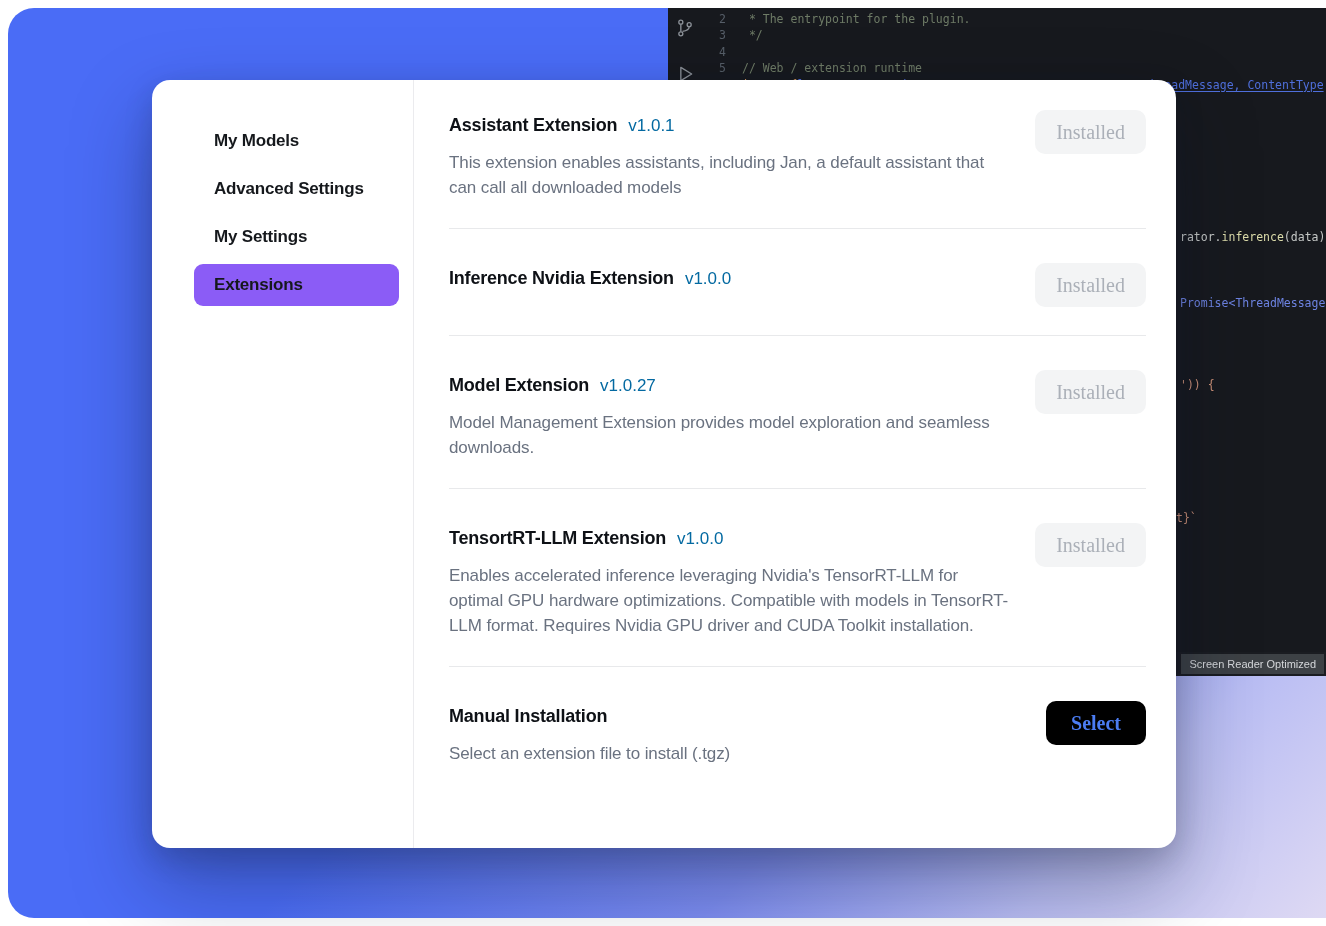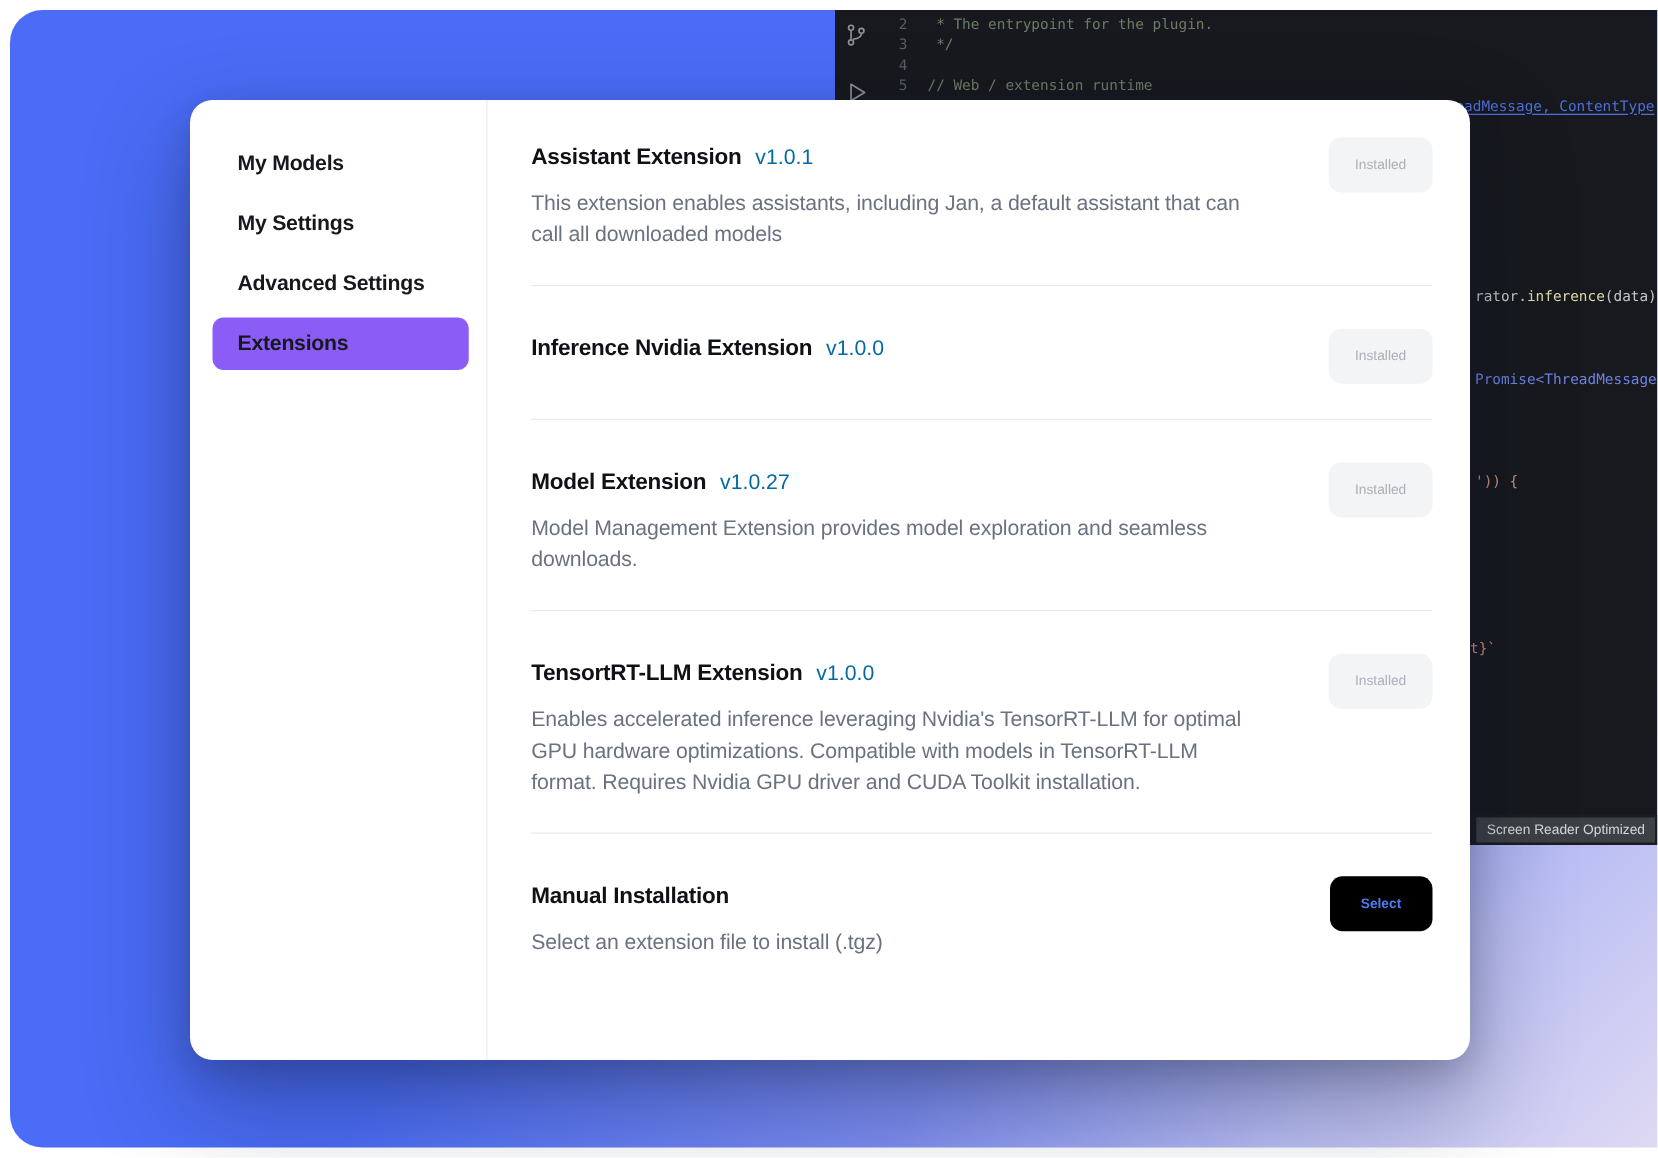--- a/index.html
+++ b/index.html
@@ -69,21 +69,22 @@
     width: 1024px; height: 768px;
     background: #ffffff;
     border-radius: 18px;
     box-shadow: 0 35px 80px rgba(15, 23, 42, .35), 0 10px 28px rgba(15, 23, 42, .18);
     display: flex;
     overflow: hidden;
   }
   .sidebar {
     width: 238px; flex: none;
     border-right: 1px solid #ebebee;
-    padding: 30px 14px 0 18px;
+    padding: 40px 14px 0 18px;
+    margin-left: 24px;
   }
   .side-item {
     padding: 11px 20px;
     border-radius: 9px;
     font-size: 17px; font-weight: 700; color: #15181c;
     margin-bottom: 6px;
     cursor: pointer;
     letter-spacing: -0.2px;
   }
   .side-item.active { background: #8b5cf6; }
@@ -98,22 +99,22 @@
   .row.last { border-bottom: none; }
   .row-left { max-width: 590px; }
   .ext-title { font-size: 18px; line-height: 26px; font-weight: 700; color: #0e1116; display: inline; letter-spacing: -0.2px; }
   .ext-version { font-size: 17px; font-weight: 400; color: #0369a1; margin-left: 11px; }
   .desc { font-size: 17px; line-height: 25px; color: #6a7280; margin-top: 12px; letter-spacing: -0.1px; }
   .link { color: #3b7af8; text-decoration: none; cursor: pointer; }
   .btn {
     flex: none;
     border: none;
     border-radius: 10px;
-    font-family: Liberation Sans, sans-serif;
-    font-size: 11px;
+    font-family: Liberation Serif, serif;
+    font-size: 20px;
     padding: 10px 21px;
     line-height: 24px;
     margin-top: -2px;
     cursor: pointer;
   }
   .btn.installed { background: #f3f4f5; color: #abb0b8; font-weight: 500; }
   .btn.select { background: #000000; color: #4b7cf2; font-weight: 700; padding: 10px 25px; }
 </style>
 </head>
 <body>
@@ -170,22 +171,22 @@
         <span>go</span>
         <span class="sr-badge">Screen Reader Optimized</span>
       </div>
     </div>
   </div>
 
   <div class="modal">
 
     <aside class="sidebar">
       <div class="side-item">My Models</div>
+      <div class="side-item">Advanced Settings</div>
       <div class="side-item">My Settings</div>
-      <div class="side-item">Advanced Settings</div>
       <div class="side-item active">Extensions</div>
     </aside>
 
     <main class="content">
 
       <div class="row">
         <div class="row-left">
           <h3 class="ext-title">Assistant Extension</h3><span class="ext-version">v1.0.1</span>
           <p class="desc">This extension enables assistants, including Jan, a default assistant that can call all downloaded models</p>
         </div>

